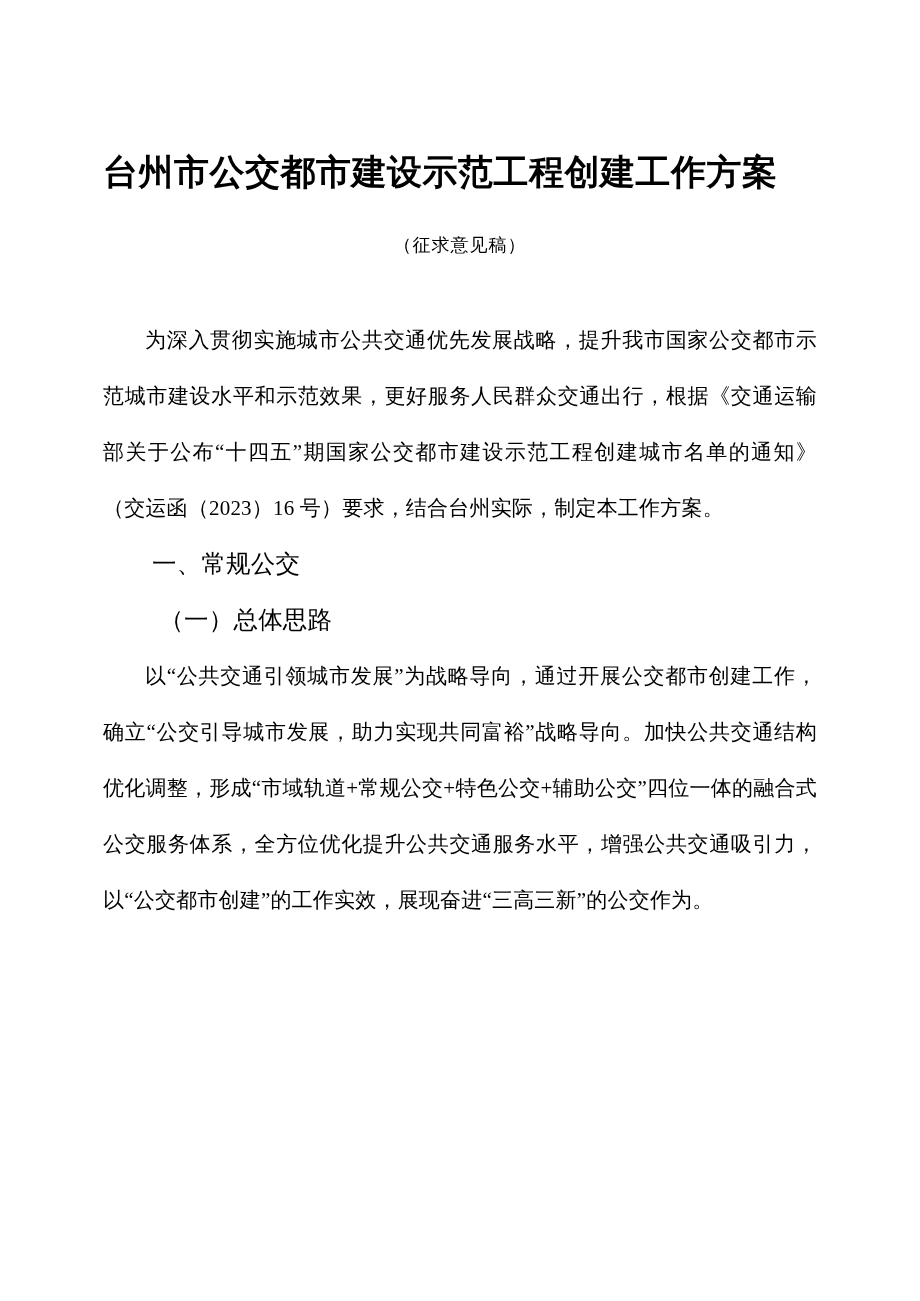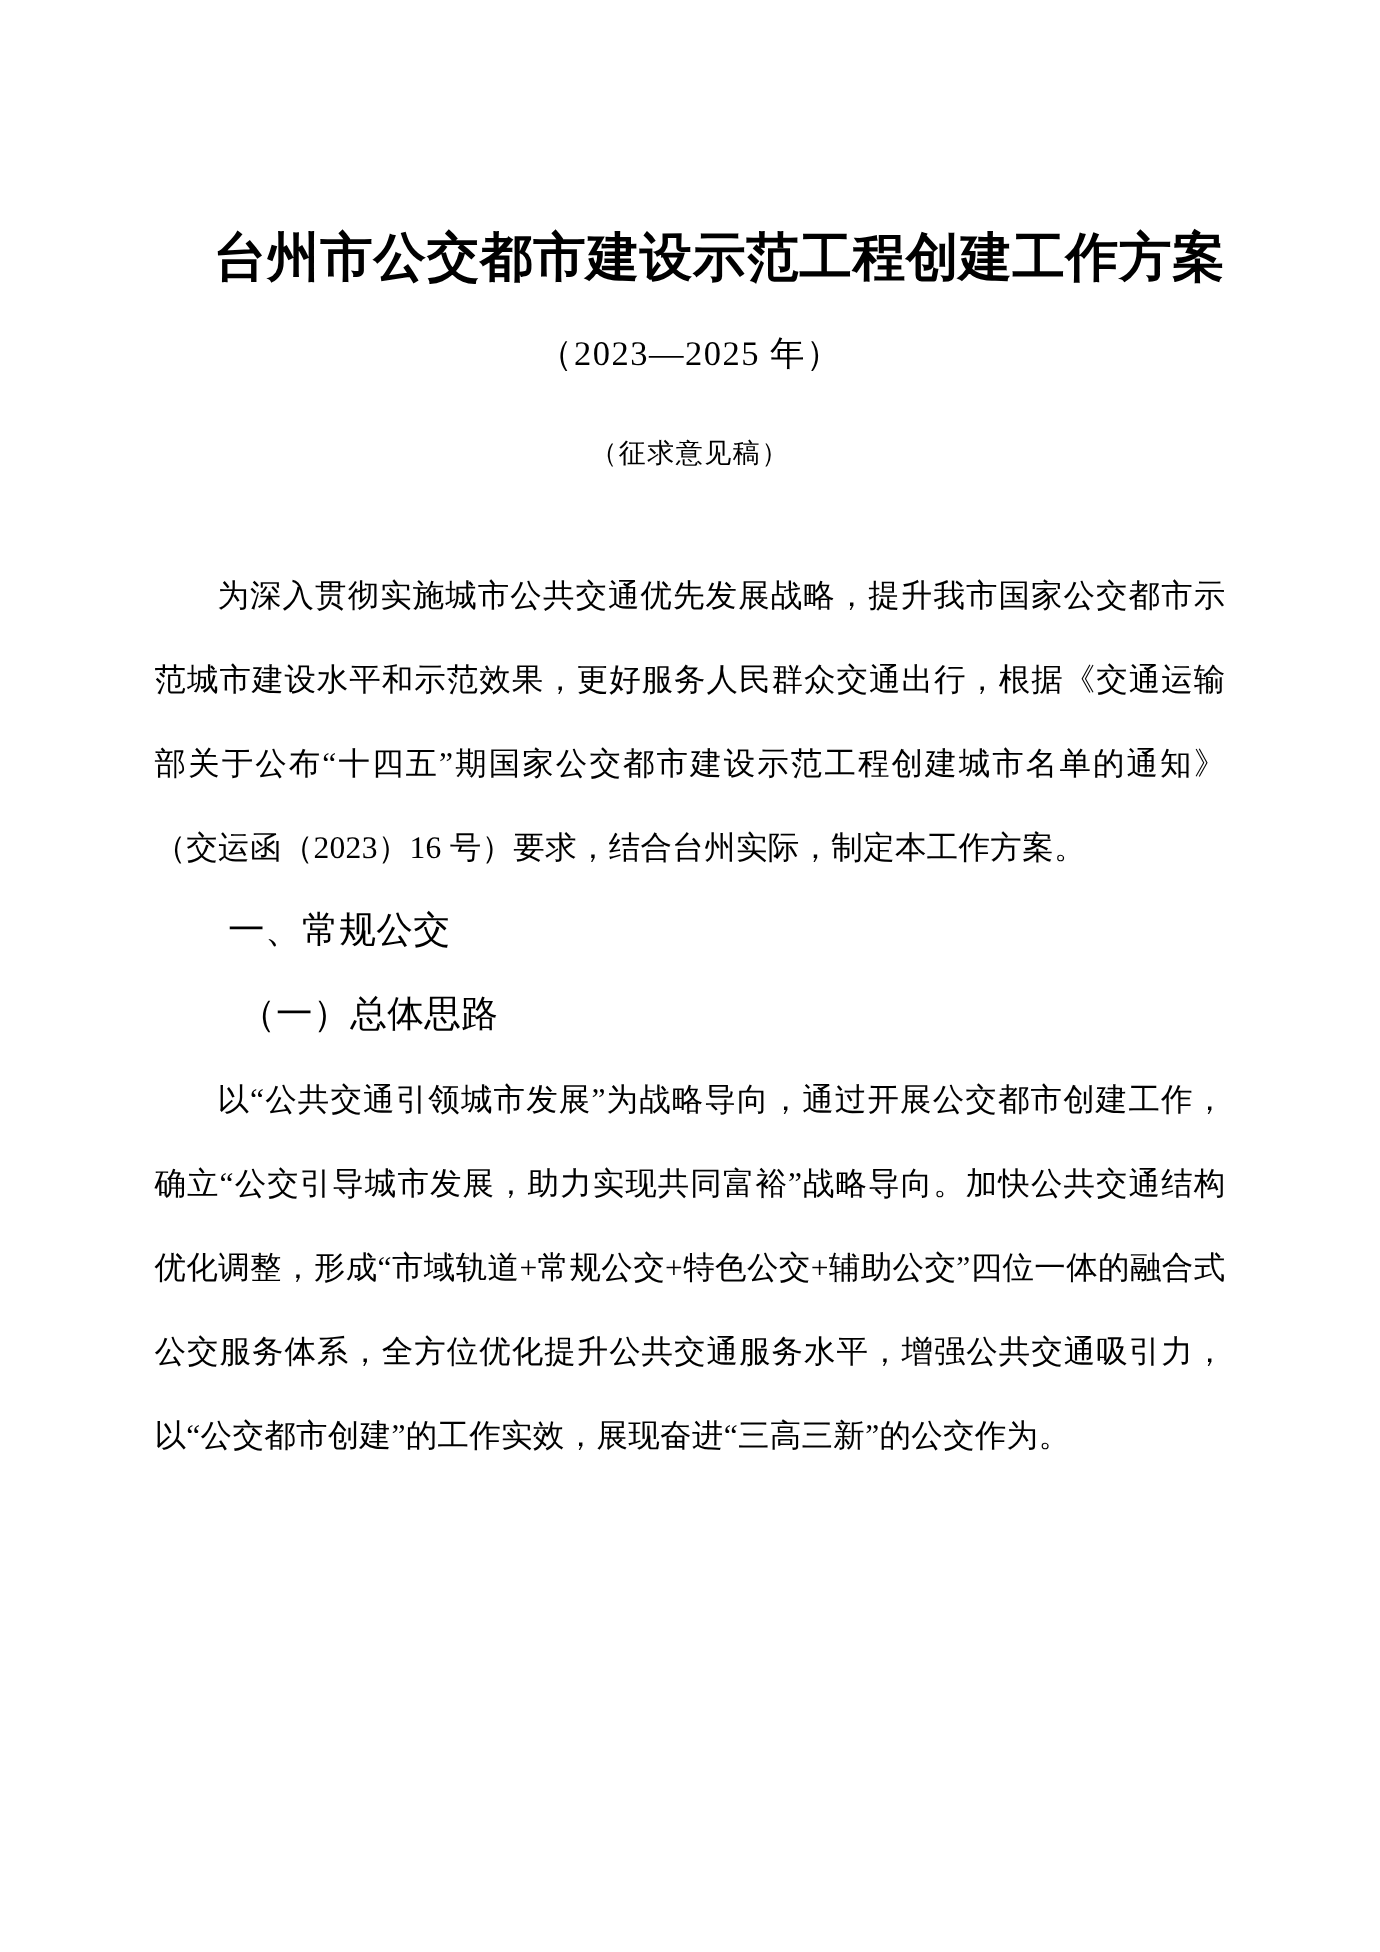--- a/index.html
+++ b/index.html
@@ -24,21 +24,21 @@
     top: 0;
     width: 714px;
   }
 
   .doc-title {
     font-family: "Liberation Sans", "DejaVu Sans", sans-serif;
     font-weight: bold;
     font-size: 35px;
     line-height: 44px;
     letter-spacing: 0.5px;
-    text-align: right;
+    text-align: left;
     margin-top: 150px;
     white-space: nowrap;
   }
 
   .doc-subtitle {
     font-family: "Liberation Serif", "DejaVu Serif", serif;
     font-size: 23px;
     line-height: 30px;
     text-align: center;
     margin-top: 27px;
@@ -84,21 +84,20 @@
   }
 </style>
 </head>
 <body>
 
 <div class="page">
   <div class="doc-body">
 
     <h1 class="doc-title">台州市公交都市建设示范工程创建工作方案</h1>
 
-    <div class="doc-subtitle">（2023—2025 年）</div>
 
     <div class="doc-subtitle-2">（征求意见稿）</div>
 
     <div class="content">
         <p class="para">为深入贯彻实施城市公共交通优先发展战略，提升我市国家公交都市示范城市建设水平和示范效果，更好服务人民群众交通出行，根据《交通运输部关于公布“十四五”期国家公交都市建设示范工程创建城市名单的通知》（交运函（2023）16 号）要求，结合台州实际，制定本工作方案。</p>
         <p class="heading">一、常规公交</p>
         <p class="subheading">（一）总体思路</p>
         <p class="para">以“公共交通引领城市发展”为战略导向，通过开展公交都市创建工作，确立“公交引导城市发展，助力实现共同富裕”战略导向。加快公共交通结构优化调整，形成“市域轨道+常规公交+特色公交+辅助公交”四位一体的融合式公交服务体系，全方位优化提升公共交通服务水平，增强公共交通吸引力，以“公交都市创建”的工作实效，展现奋进“三高三新”的公交作为。</p>
       </div>
 

